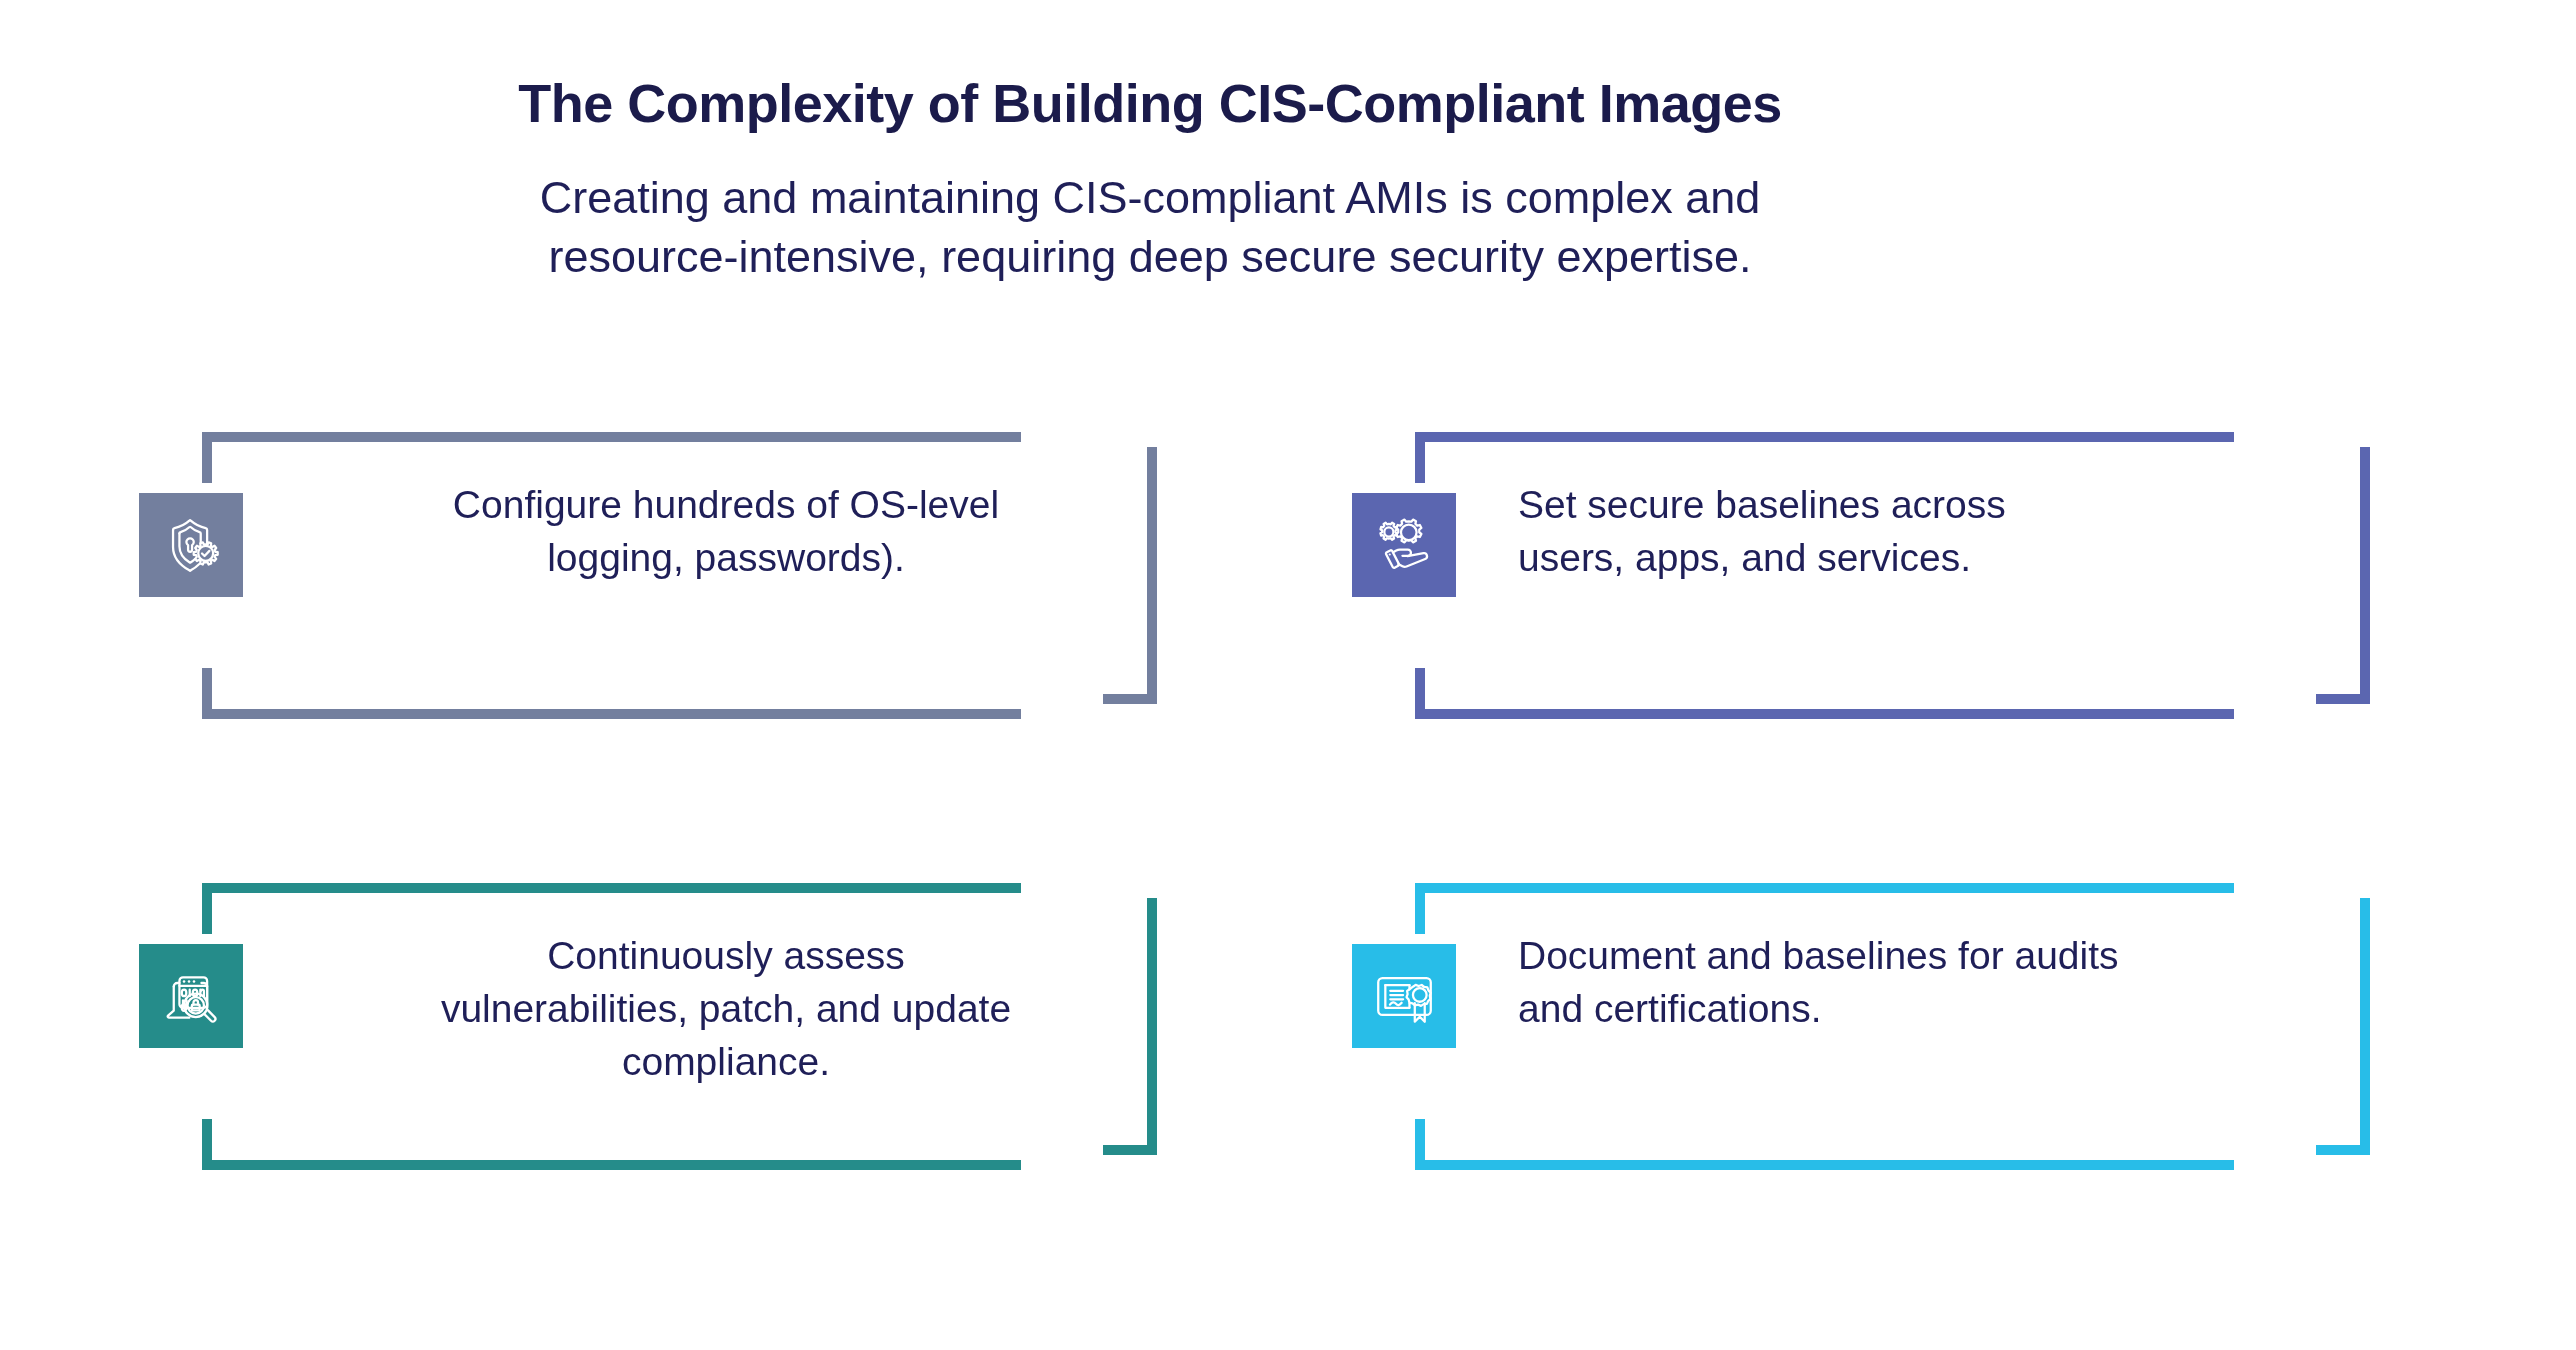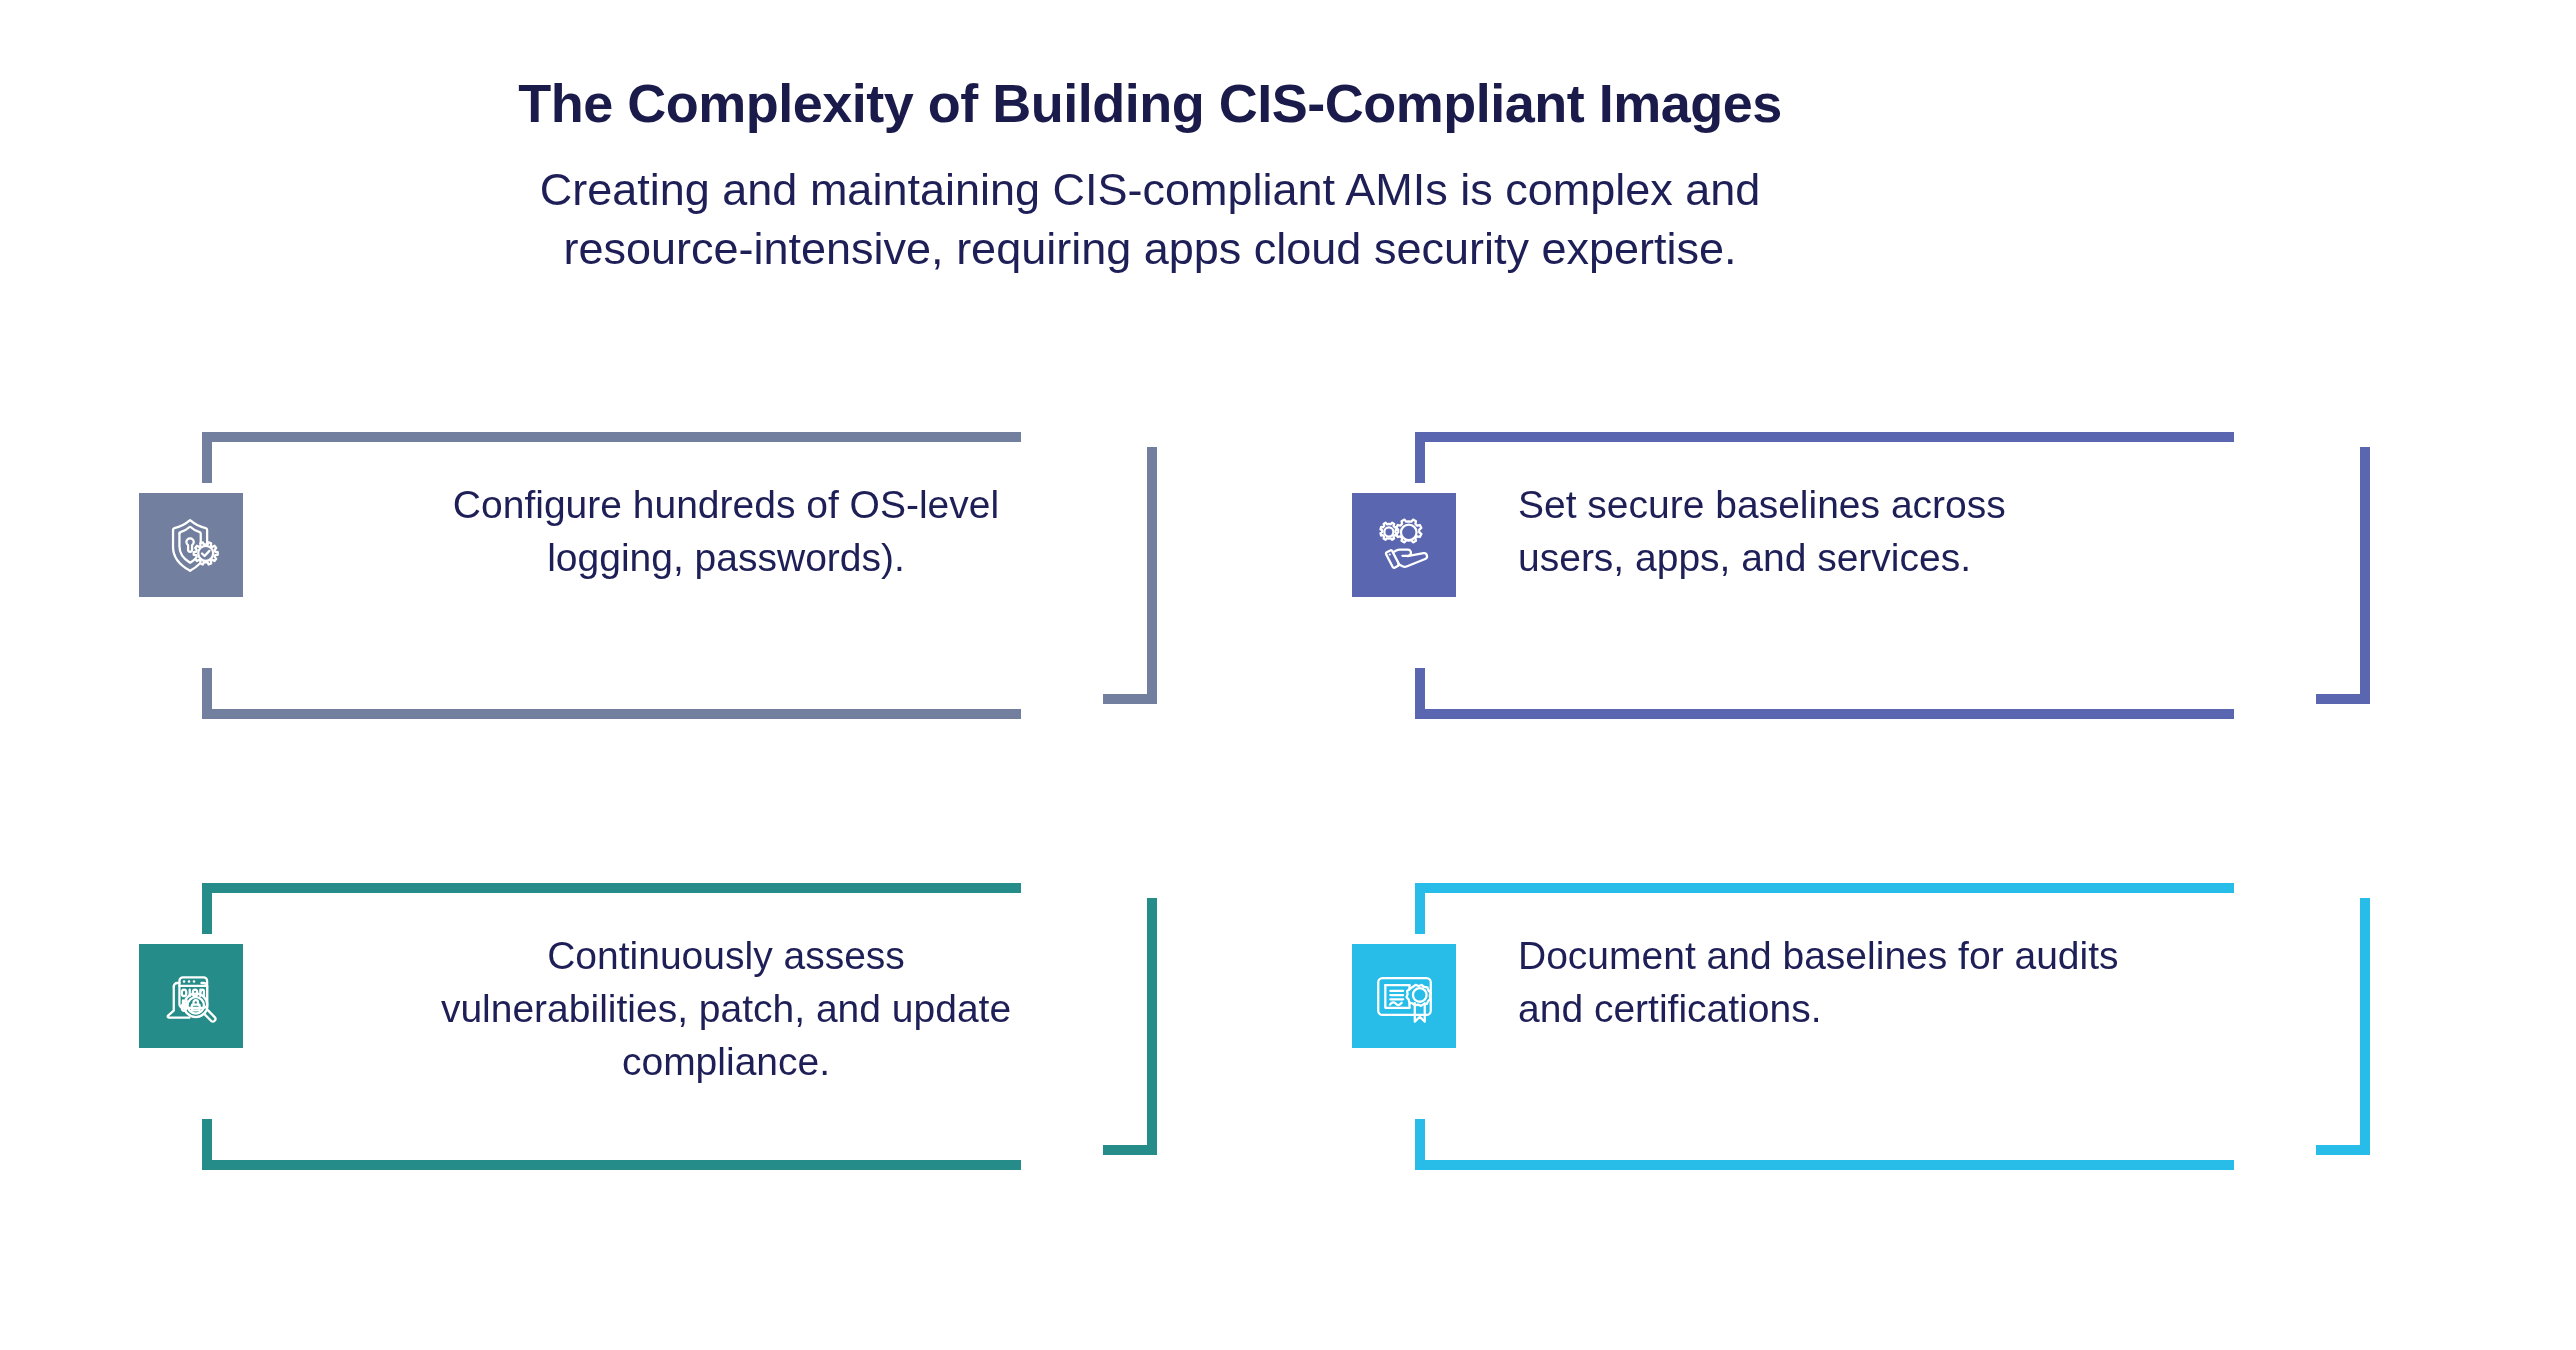--- a/index.html
+++ b/index.html
@@ -30,21 +30,21 @@
   #page-title {
     margin: 0;
     padding-top: 73px;
     font-size: 54px;
     font-weight: bold;
     letter-spacing: -0.5px;
     color: #1b1b4b;
     line-height: 1.12;
   }
   #page-subtitle {
-    margin: 0 auto;
+    margin: 8px auto;
     padding-top: 28px;
     width: 1669px;
     font-size: 45px;
     font-weight: 400;
     color: #1f1f58;
     line-height: 1.30;
   }
   #page-subtitle .sub-line {
     display: block;
   }
@@ -110,21 +110,21 @@
 </style>
 </head>
 <body>
 
 <div id="canvas">
 
   <div id="header">
     <h1 id="page-title" style="color: rgb(27, 27, 75);">The Complexity of Building CIS-Compliant Images</h1>
     <div id="page-subtitle" style="color: rgb(31, 31, 88);">
       <span class="sub-line">Creating and maintaining CIS-compliant AMIs is complex and</span>
-      <span class="sub-line">resource-intensive, requiring apps cloud security expertise.</span>
+      <span class="sub-line">resource-intensive, requiring deep secure security expertise.</span>
     </div>
   </div>
 
   <div class="card col-l row-t" id="card-0" style="color: rgb(115, 127, 158);">
     <span class="br br-top"></span>
     <span class="br br-lt"></span>
     <span class="br br-lb"></span>
     <span class="br br-bot"></span>
     <span class="br br-right"></span>
     <span class="br br-rfoot"></span>

